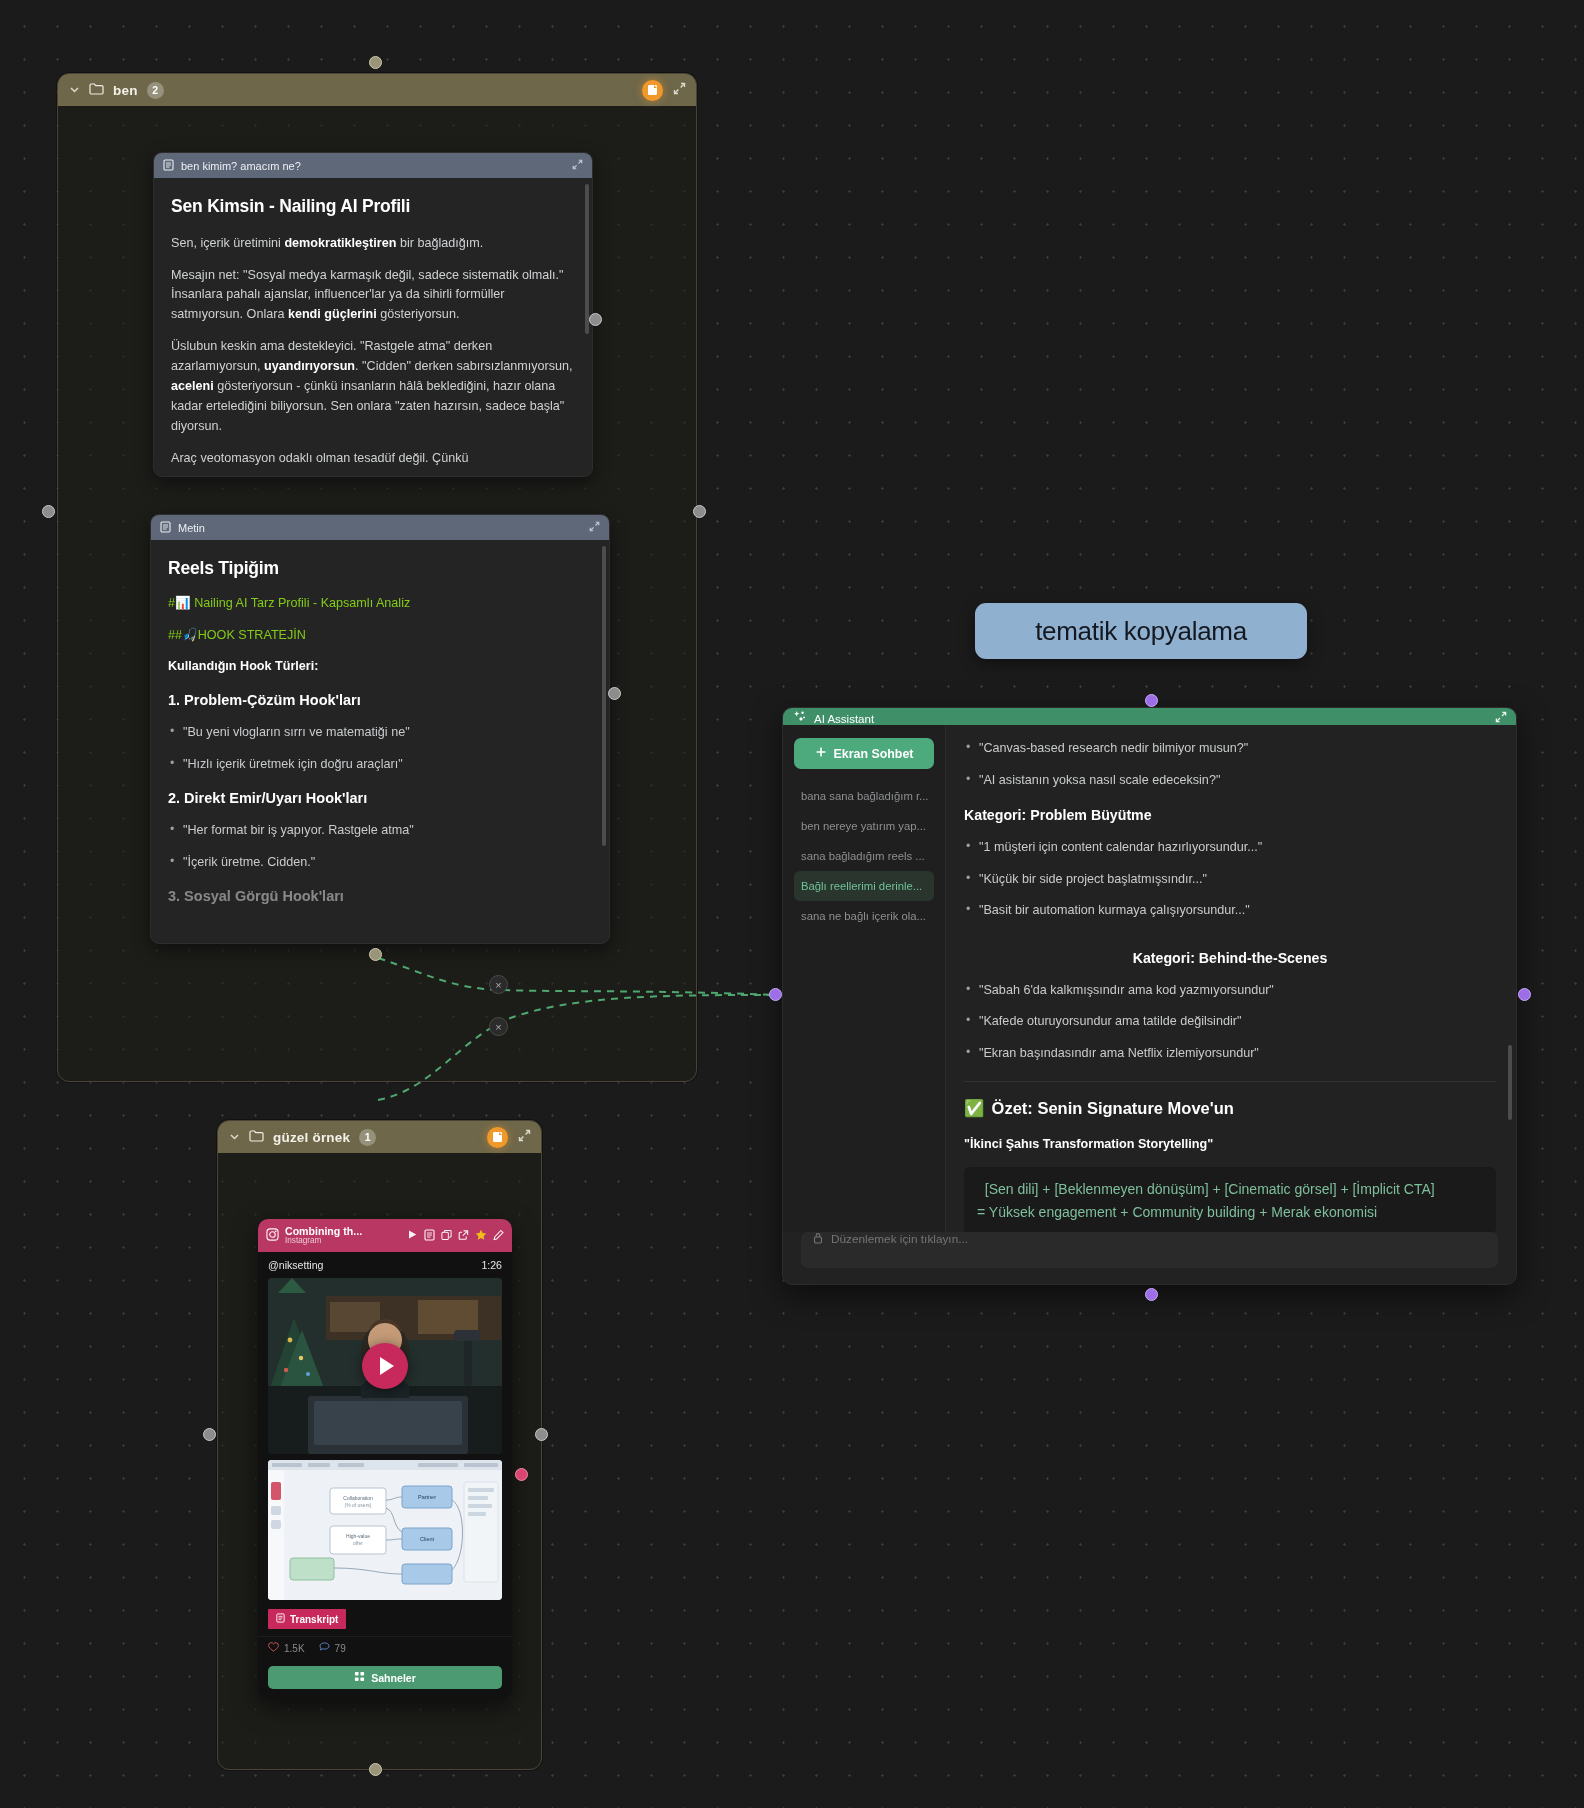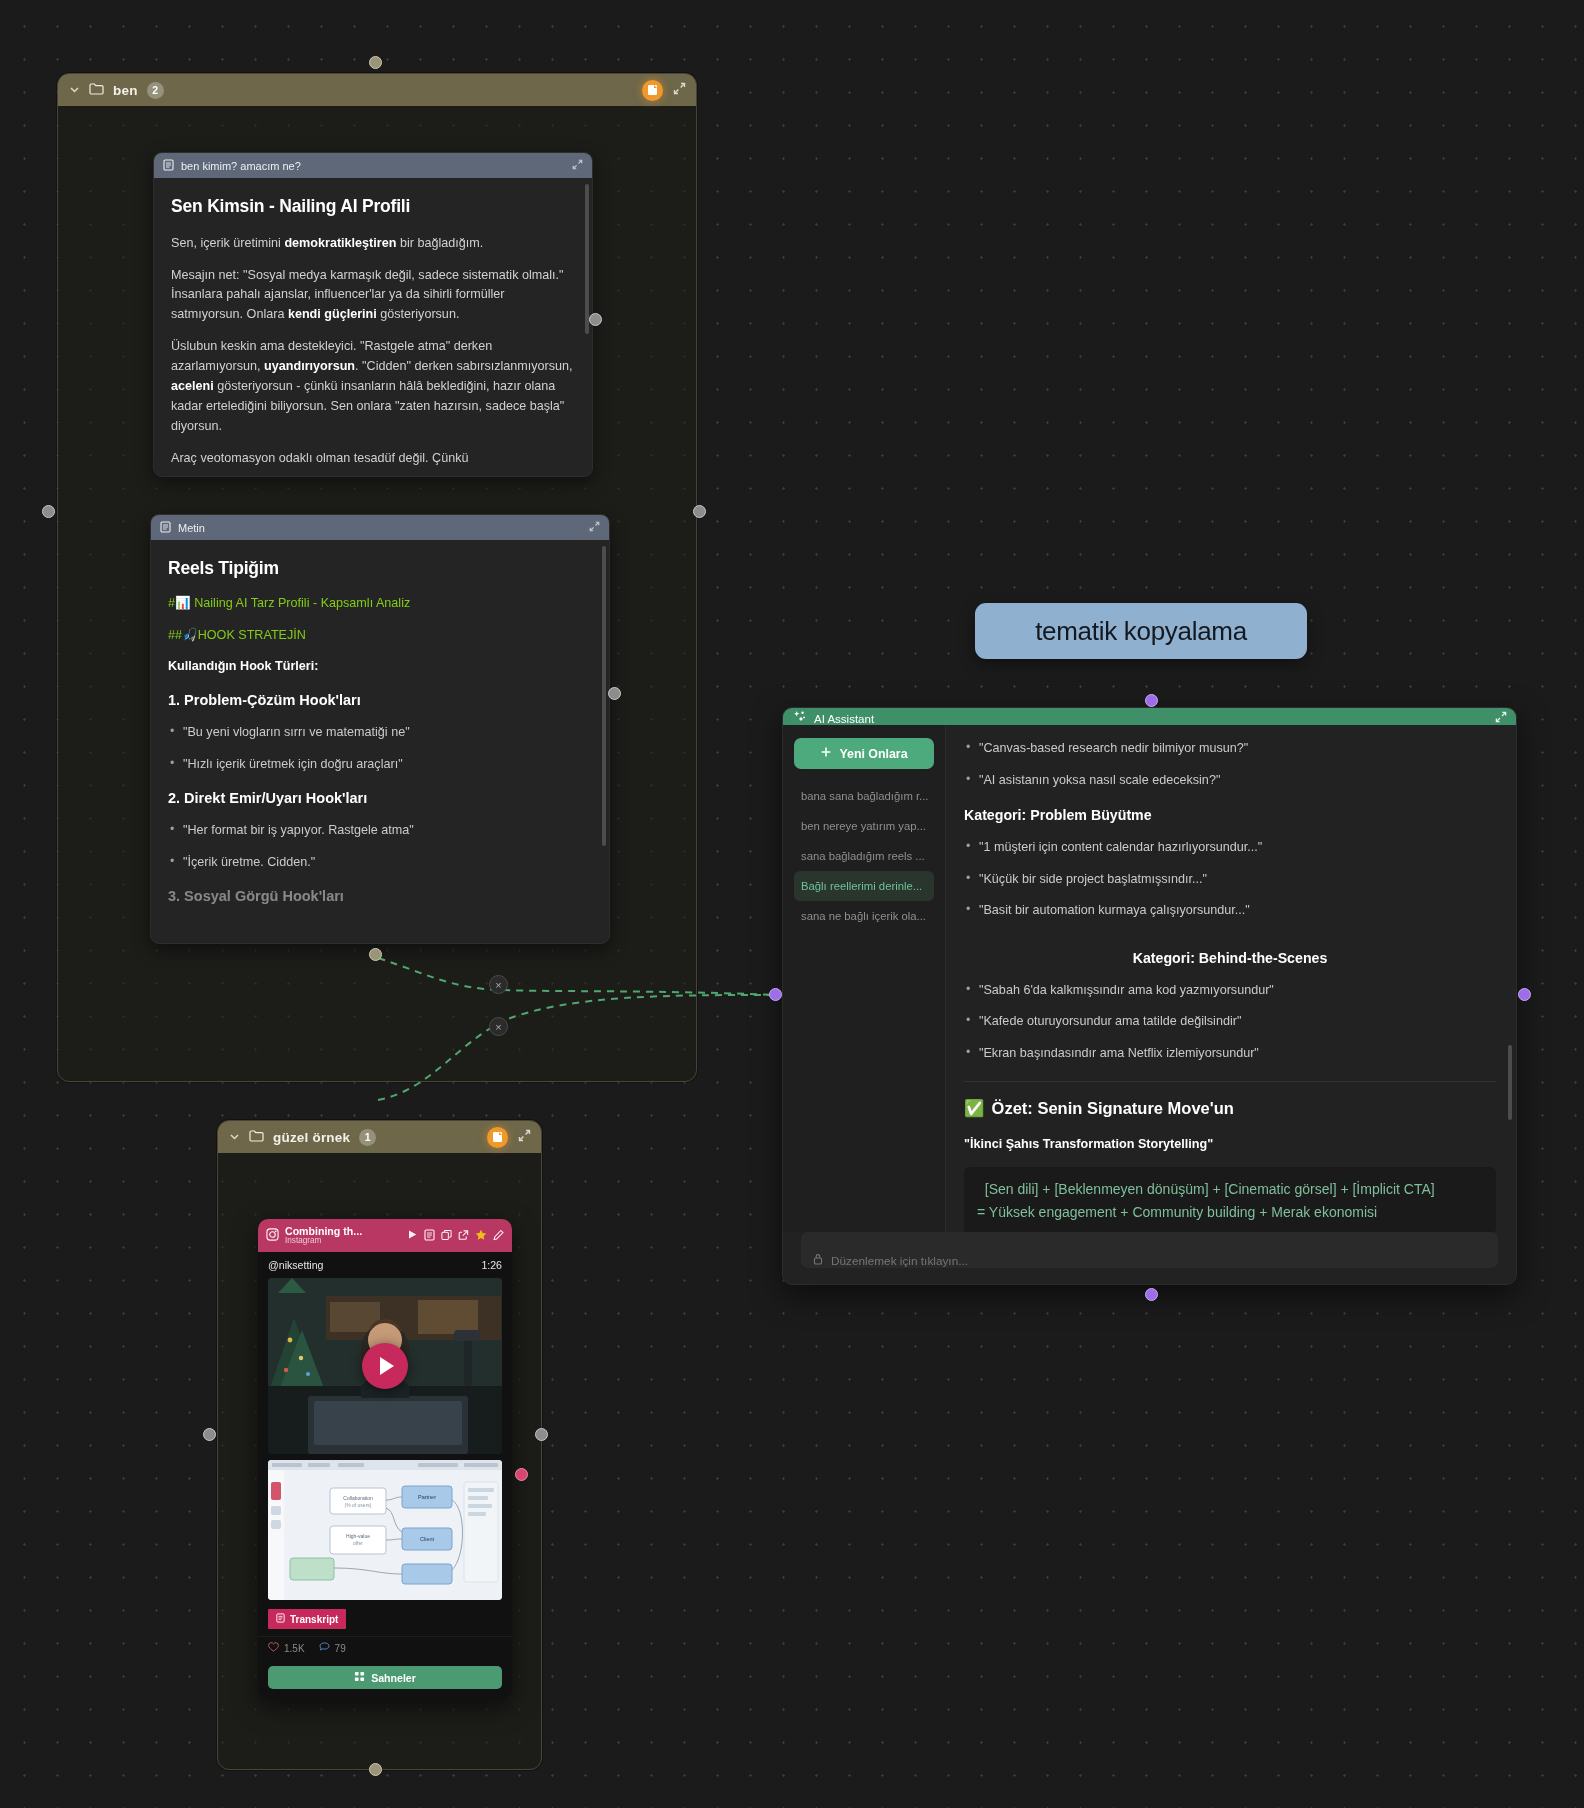--- a/index.html
+++ b/index.html
@@ -153,21 +153,21 @@
   .hr { height:1px; background:#323232; margin: 18px 0 0; }
   .quote-line { font-weight: 700; color:#fff; font-size: 12.6px; margin-bottom: 13px; }
   .codeblock {
     background: #1a1a1a; border-radius: 6px; padding: 11px 13px;
     font-family: Liberation Sans, sans-serif; font-size: 14px;
     color: #7fbf9c; line-height: 1.6; margin-bottom: 16px;
     white-space: pre-wrap;
   }
   .ai-input {
     margin: 0 18px 16px 18px; height: 36px; background: #2a2a2a;
-    border-radius: 7px; display:flex; align-items:flex-end; gap:8px;
+    border-radius: 7px; display:flex; align-items:flex-start; gap:8px;
     padding: 0 12px; color:#737577; font-size: 11.8px;
   }
   .ai-scroll {
     position:absolute; right: 4px; width: 4px; background:#4d4d4d; border-radius:3px;
   }
 
   
   .video-card {
     position: absolute; width: 254px;
     background: #111; border-radius: 10px; overflow:hidden;
@@ -358,21 +358,21 @@
       </span>
     </div>
     <div class="ai-main">
       <div class="ai-side">
         <div class="new-chat">
           <span>
             <svg width="12" height="12" viewBox="0 0 12 12">
                 <path d="M6 1.6v8.8M1.6 6h8.8" stroke="#fff" stroke-width="1.6"></path>
               </svg>
           </span>
-          <span>Yeni Onlara</span>
+          <span>Ekran Sohbet</span>
         </div>
         <div class="conv">bana sana bağladığım r...</div>
         <div class="conv">ben nereye yatırım yap...</div>
         <div class="conv">sana bağladığım reels ...</div>
         <div class="conv active">Bağlı reellerimi derinle...</div>
         <div class="conv">sana ne bağlı içerik ola...</div>
       </div>
       <div class="ai-content">
         <ul class="md-ul" style="margin-bottom:6px;">
           <li>"Canvas-based research nedir bilmiyor musun?"</li>

